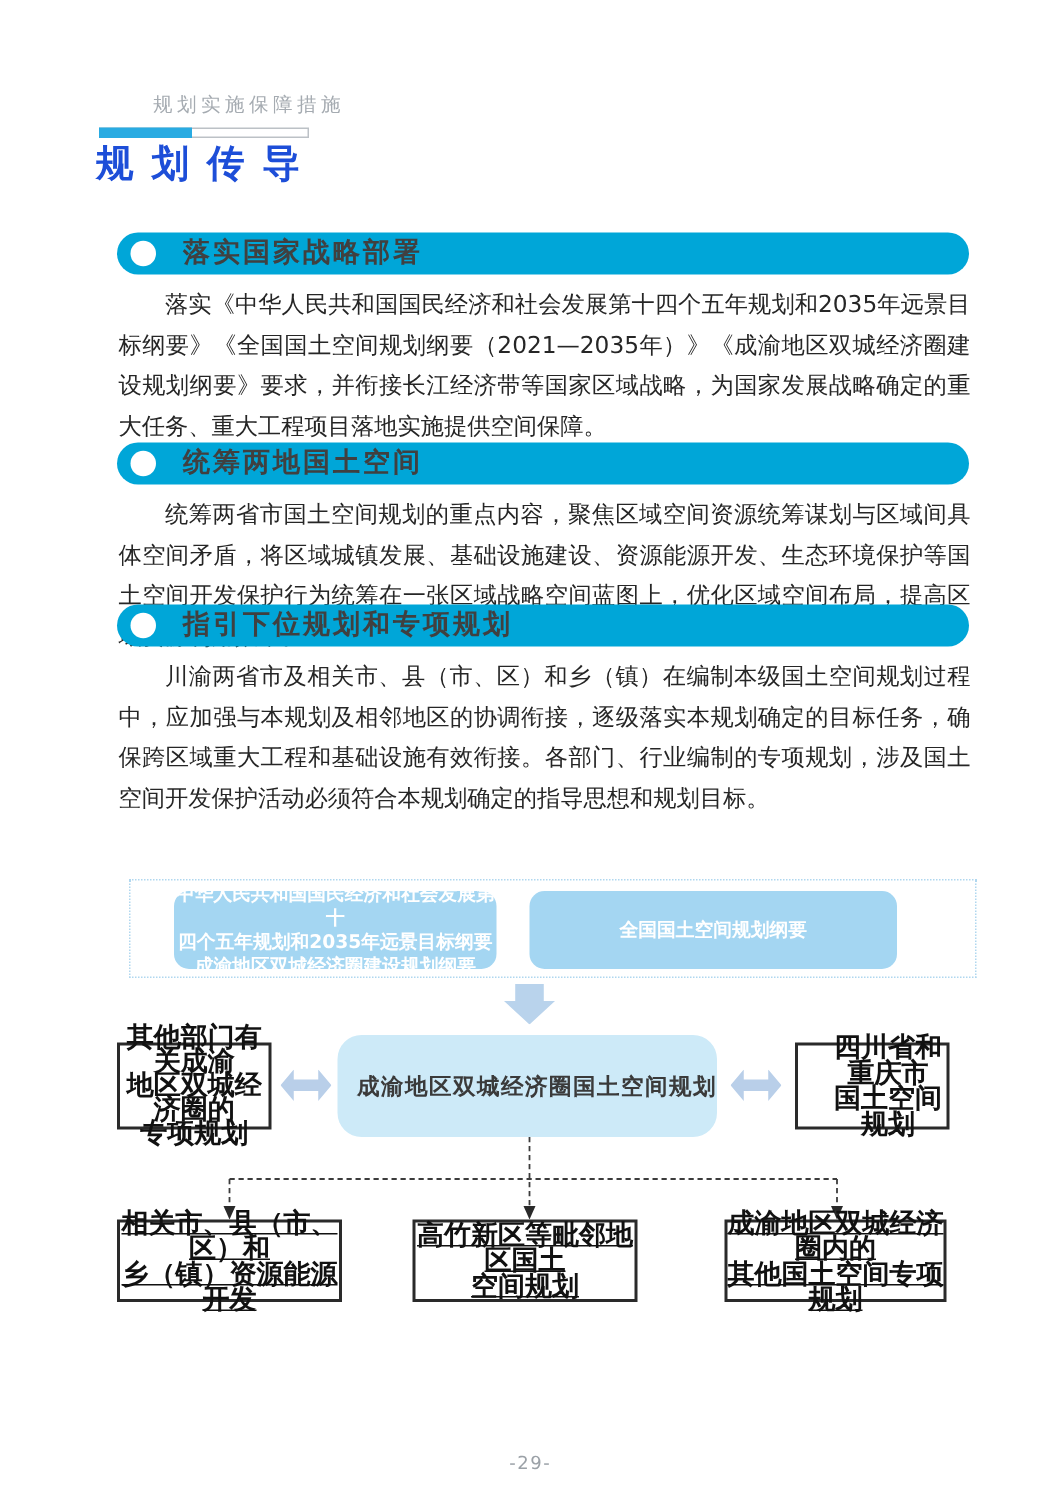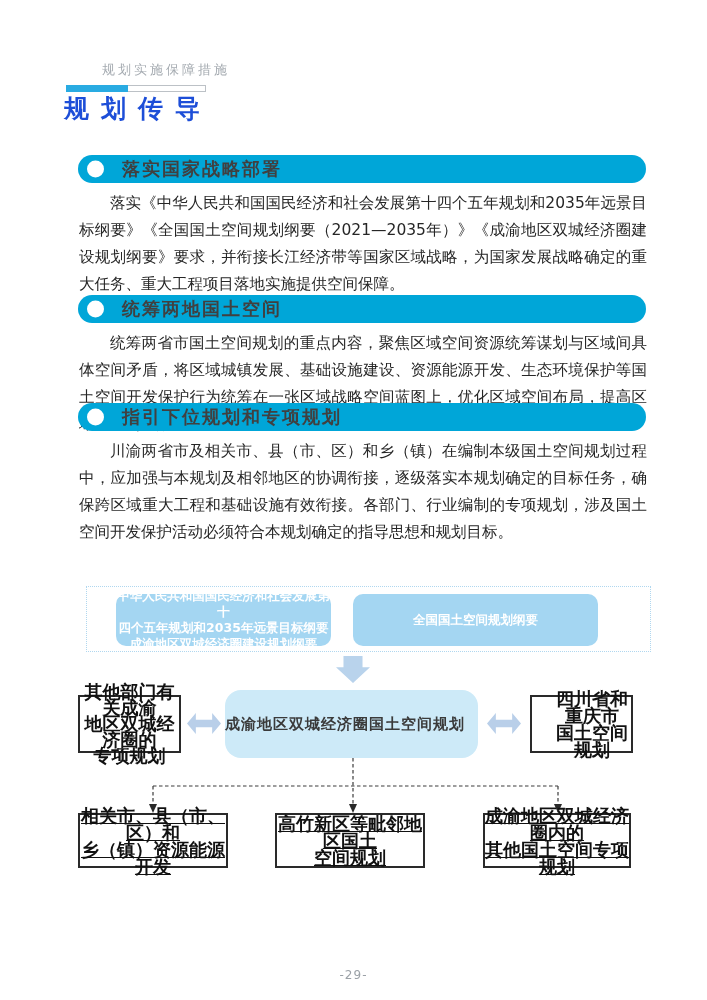--- a/index.html
+++ b/index.html
@@ -46,21 +46,21 @@
   .side-left  { left:78px;  top:695px; width:103px; height:58px; line-height:16px; }
   .side-right { left:530px; top:695px; width:103px; height:58px; line-height:17px;padding-left:21px; }
 
   .dbl-arrow { width:34px; height:21px; background:#b9cfe9;
     clip-path:polygon(0 50%, 26% 0, 26% 32%, 74% 32%, 74% 0, 100% 50%, 74% 100%, 74% 68%, 26% 68%, 26% 100%); }
   .dbl-left  { left:187px; top:713px; }
   .dbl-right { left:487px; top:713px; }
 
   .center-box { left:225px; top:690px; width:253px; height:68px; background:#cdeaf8;
     border-radius:16px; color:#3a3a3a; font-weight:bold; font-size:15px; letter-spacing:1px;
-    text-align:center; display:flex; align-items:center; justify-content:flex-start; }
+    text-align:center; display:flex; align-items:center; justify-content:flex-end; }
 
   .connectors { left:0; top:758px; width:707px; height:56px; }
 
   .bottom-box { top:813px; height:55px; line-height:17px;text-decoration:underline; }
   .bottom-1 { left:78px;  width:150px; }
   .bottom-2 { left:275px; width:150px; }
   .bottom-3 { left:483px; width:148px; }
 
   .page-num { left:0; top:968px; width:707px; text-align:center; font-size:12px;
     color:#9ba1a7; letter-spacing:1px; }

